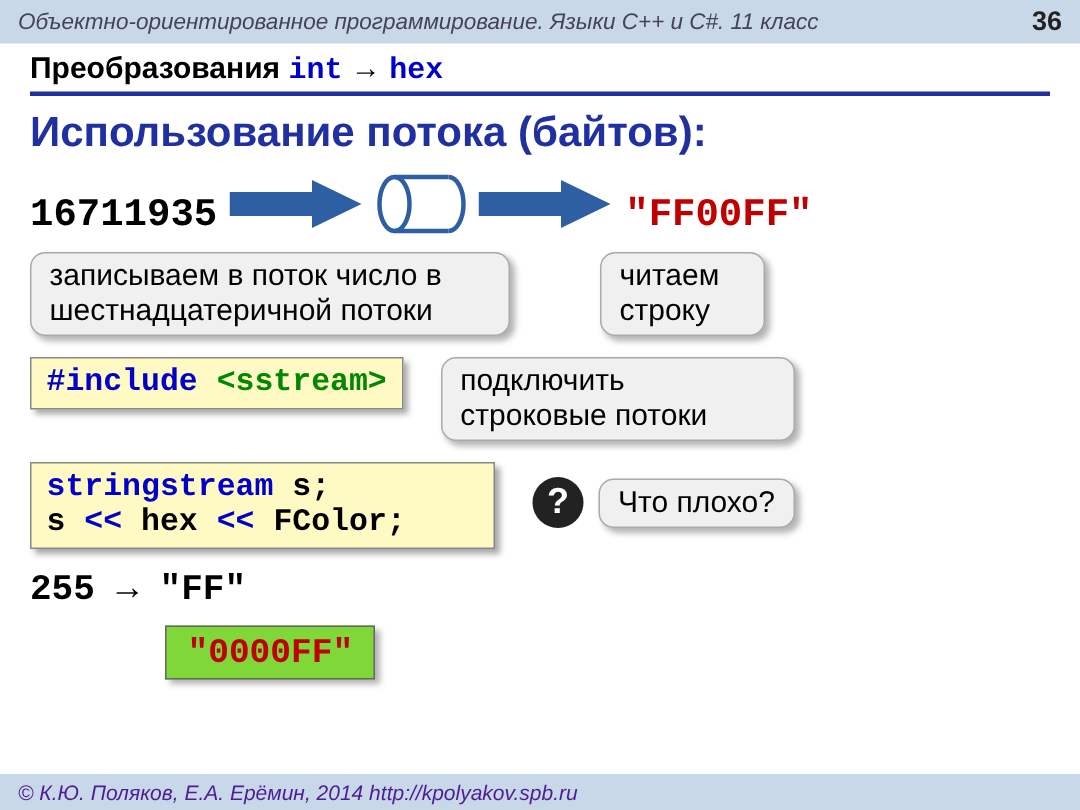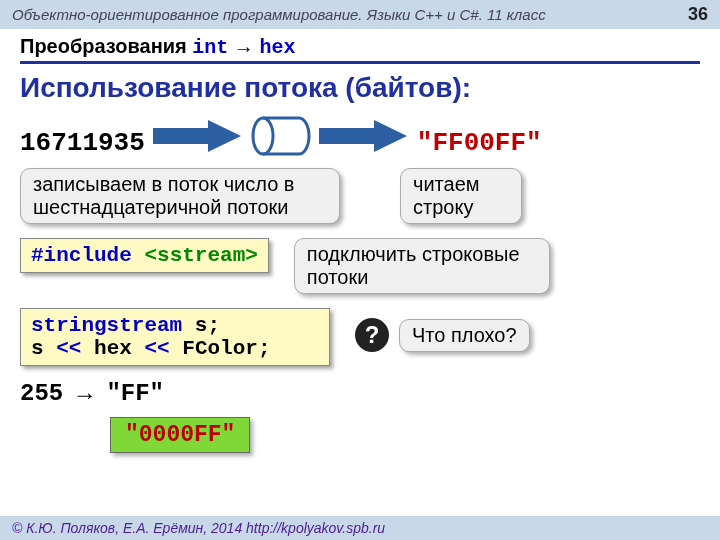--- a/index.html
+++ b/index.html
@@ -126,28 +126,28 @@
       </svg>
     <svg class="arrow-svg" width="90" height="36">
         <rect x="0" y="10" width="55" height="16" fill="#2e5fa3"></rect>
         <polygon points="55,2 55,34 88,18" fill="#2e5fa3"></polygon>
       </svg>
     <span class="mono hexout">"FF00FF"</span>
   </div>
 
   <div class="callouts-row">
     <div class="callout" style="width:320px">записываем в поток число в шестнадцатеричной потоки</div>
-    <div class="callout" style="width:122px">читаем строку</div>
+    <div class="callout" style="width:110px">читаем строку</div>
   </div>
 
   <div class="callouts-row2">
     <div class="codebox">
       <span class="blue">#include </span><span class="green">&lt;sstream&gt;</span>
     </div>
-    <div class="callout" style="width:256px">подключить строковые потоки</div>
+    <div class="callout" style="width:236px">подключить строковые потоки</div>
   </div>
 
   <div class="callouts-row2">
     <div class="codebox" style="width:310px">
       <span class="blue">stringstream</span><span> s;</span><br>
       <span>s </span><span class="blue">&lt;&lt;</span><span> hex </span><span class="blue">&lt;&lt;</span><span> FColor;</span>
     </div>
     <div class="q-row" style="margin-top:10px">
       <div class="q-badge">?</div>
       <div class="callout">Что плохо?</div>

